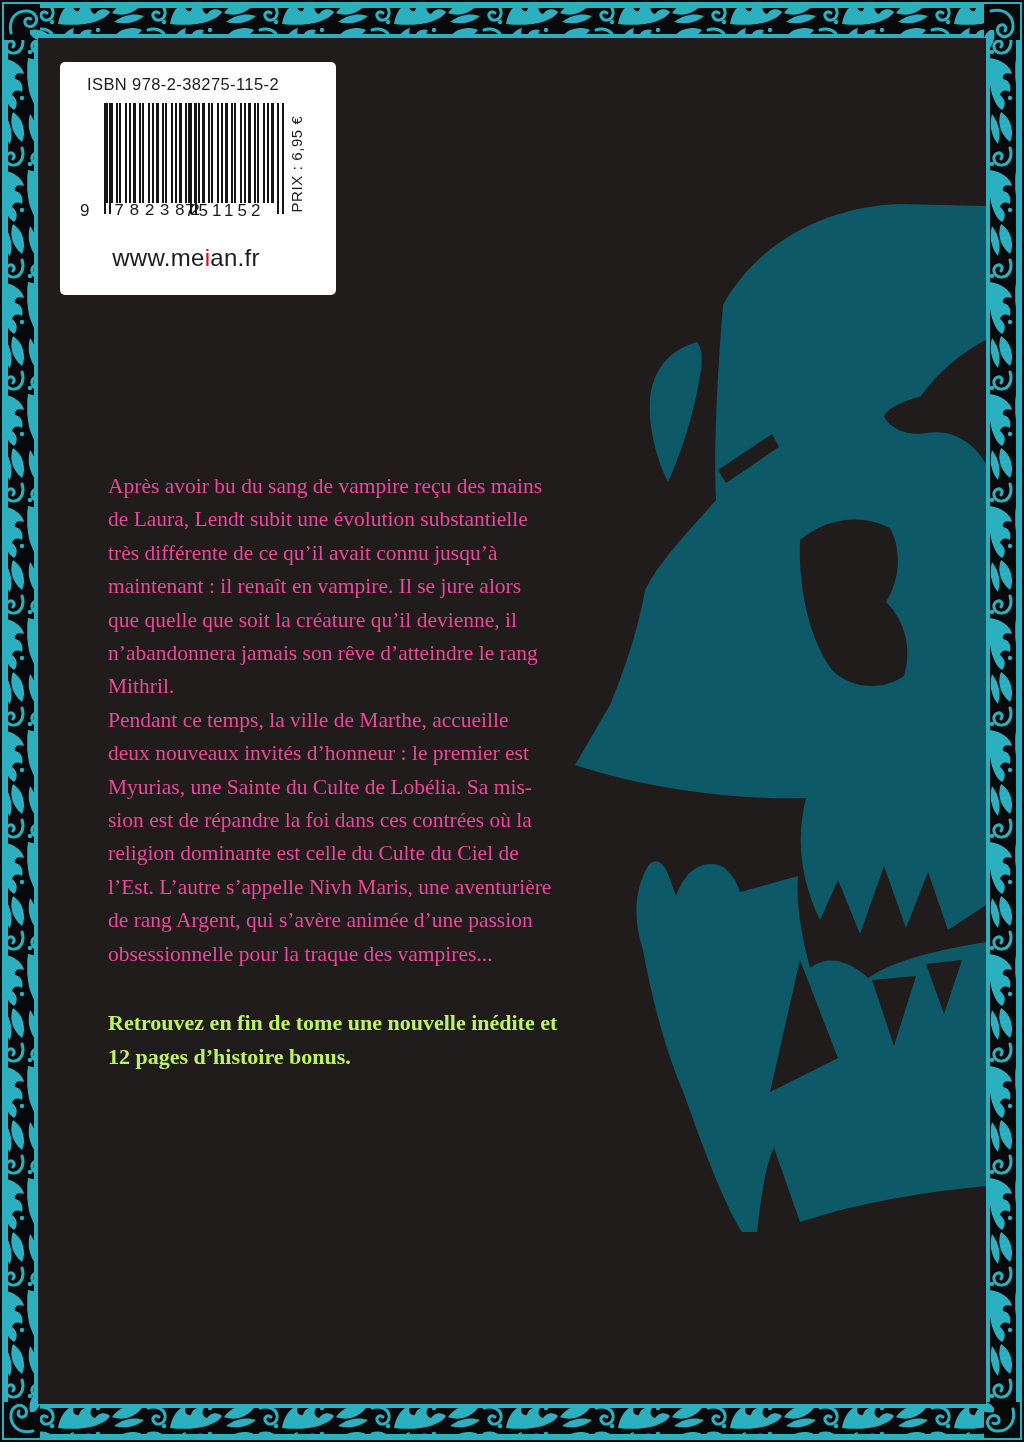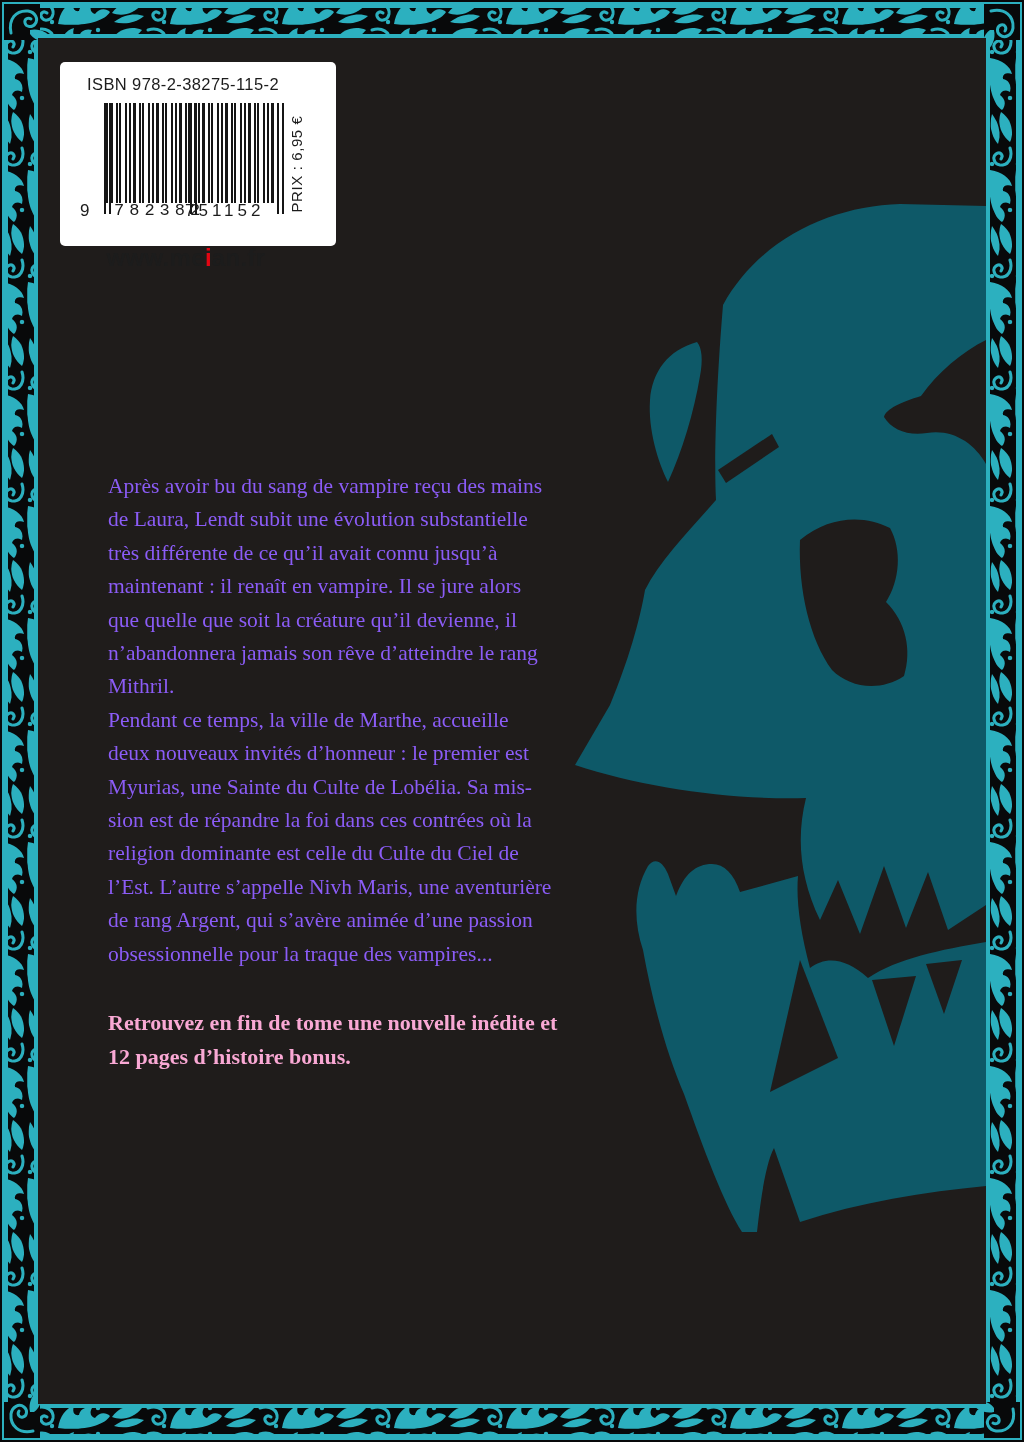--- a/index.html
+++ b/index.html
@@ -1,43 +1,43 @@
 <!DOCTYPE html>
 <html><head>
 <meta charset="utf-8">
 <style>
   html,body{margin:0;padding:0;background:#000;}
   .cover{position:relative;width:1024px;height:1442px;overflow:hidden;background:#08090a;
          font-family:"Liberation Serif",serif;}
   .art{position:absolute;left:0;top:0;width:1024px;height:1442px;display:block;}
 
   
-  .panel{position:absolute;left:60px;top:62px;width:276px;height:184px;background:#ffffff;
+  .panel{position:absolute;left:60px;top:62px;width:276px;height:233px;background:#ffffff;
          border-radius:5px;font-family:"Liberation Sans",sans-serif;color:#1c1c1c;}
   .isbn{position:absolute;left:8px;top:13px;width:230px;text-align:center;
         font-size:16.5px;letter-spacing:.4px;white-space:nowrap;}
   .bars{position:absolute;left:38px;top:41px;width:190px;height:118px;}
   .bars-main{position:absolute;left:8px;top:0;width:174px;height:100px;
     background:repeating-linear-gradient(90deg,#151515 0 2px,#fff 2px 4px,#151515 4px 7px,#fff 7px 10px,#151515 10px 12px,#fff 12px 13px,#151515 13px 15px,#fff 15px 19px,#151515 19px 21px,#fff 21px 23px);}
   .guard{position:absolute;top:0;width:2px;height:111px;background:#151515;}
   .g1{left:6px}.g2{left:11px}.g3{left:92px}.g4{left:97px}.g5{left:179px}.g6{left:184px}
   .digits{position:absolute;left:0;top:98px;width:190px;height:20px;font-size:17px;}
   .digit-first{position:absolute;left:-18px;top:0;}
   .digit-g1{position:absolute;left:16px;top:0;letter-spacing:5px;font-family:Liberation Mono, monospace;}
   .digit-g2{position:absolute;left:87px;top:0;letter-spacing:4px;}
   .price{position:absolute;left:158px;top:92px;width:160px;height:20px;text-align:center;
          transform:rotate(-90deg);font-size:15px;letter-spacing:.6px;white-space:nowrap;}
   .site{position:absolute;left:16px;top:182px;width:220px;text-align:center;
-        font-size:24px;font-weight:bold;letter-spacing:.3px;}
+        font-size:24px;font-weight:normal;letter-spacing:.3px;}
   .site .accent{color:#e30613;}
 
   
-  .synopsis{position:absolute;left:108px;top:470px;width:560px;color:#8b5cf6;
+  .synopsis{position:absolute;left:108px;top:470px;width:560px;color:#ec4899;
             font-size:21.5px;line-height:33.4px;white-space:pre-line;}
-  .bonus{position:absolute;left:108px;top:1006px;width:560px;color:#f9a8d4;
+  .bonus{position:absolute;left:108px;top:1006px;width:560px;color:#bef264;
          font-weight:bold;font-size:22px;line-height:34px;white-space:pre-line;}
 </style>
 </head>
 <body>
 
 <div class="cover">
 
   <svg class="art" viewBox="0 0 1024 1442">
     <defs>
       <pattern id="ornH" width="112" height="26" patternUnits="userSpaceOnUse">

